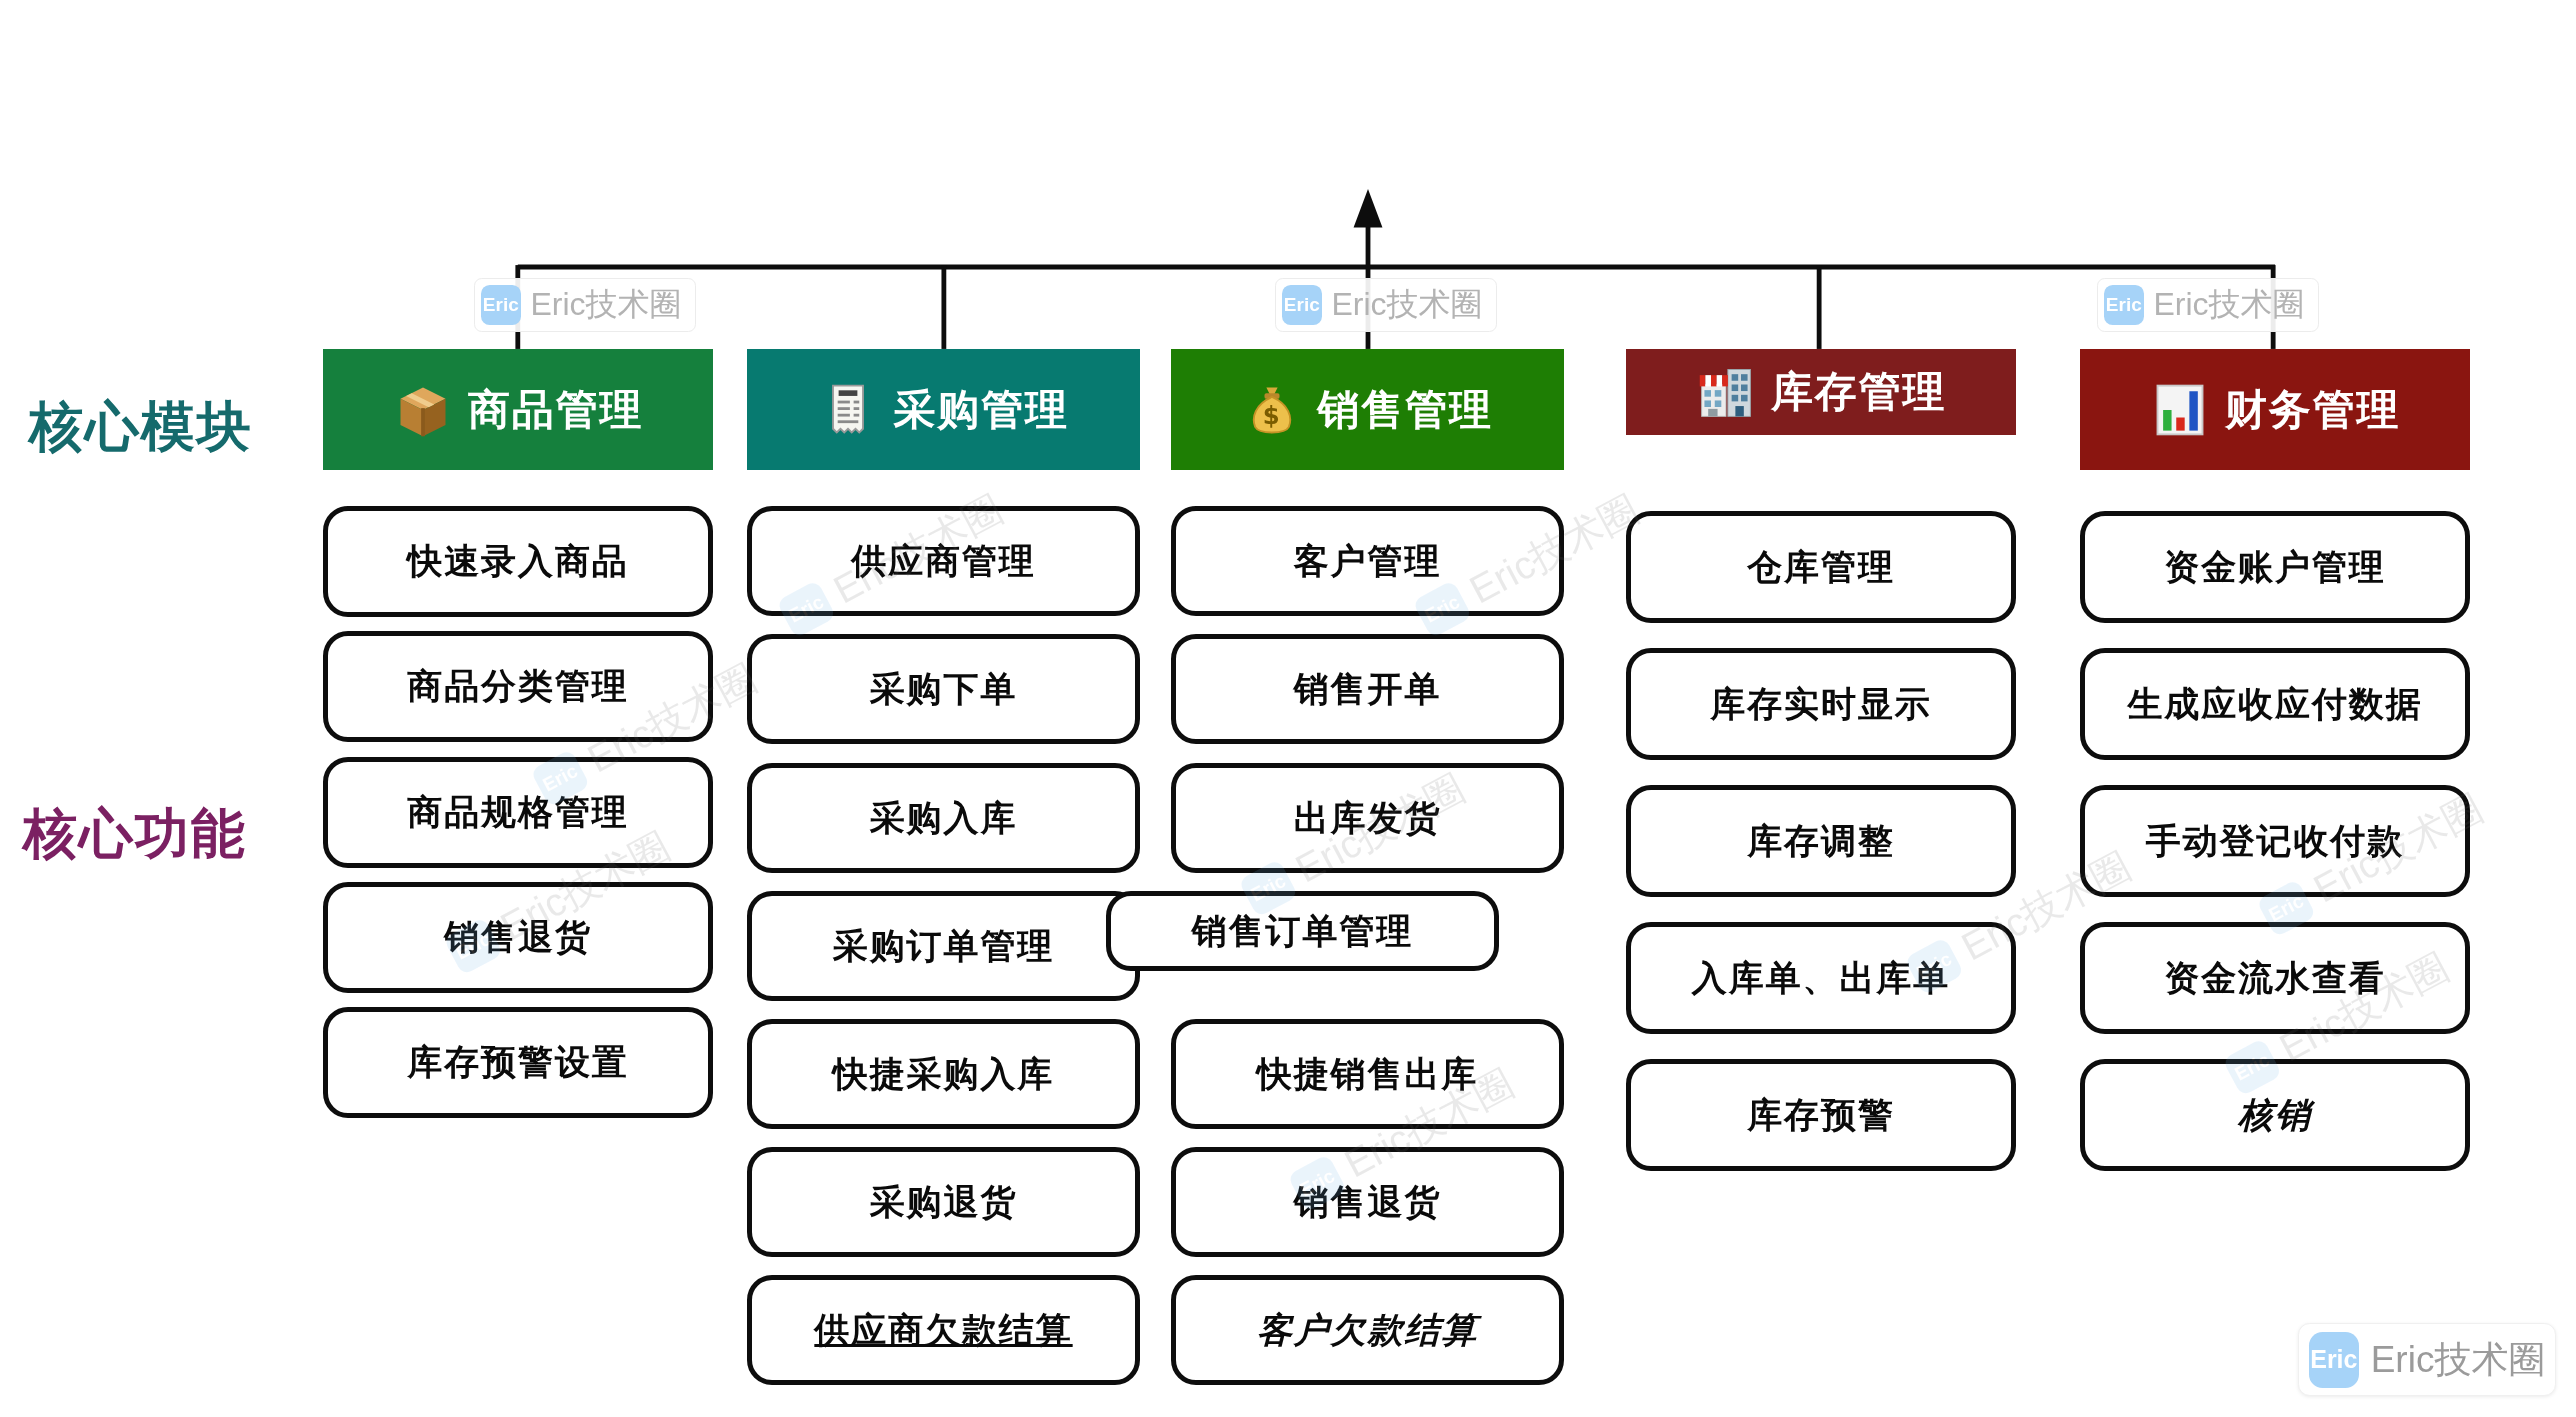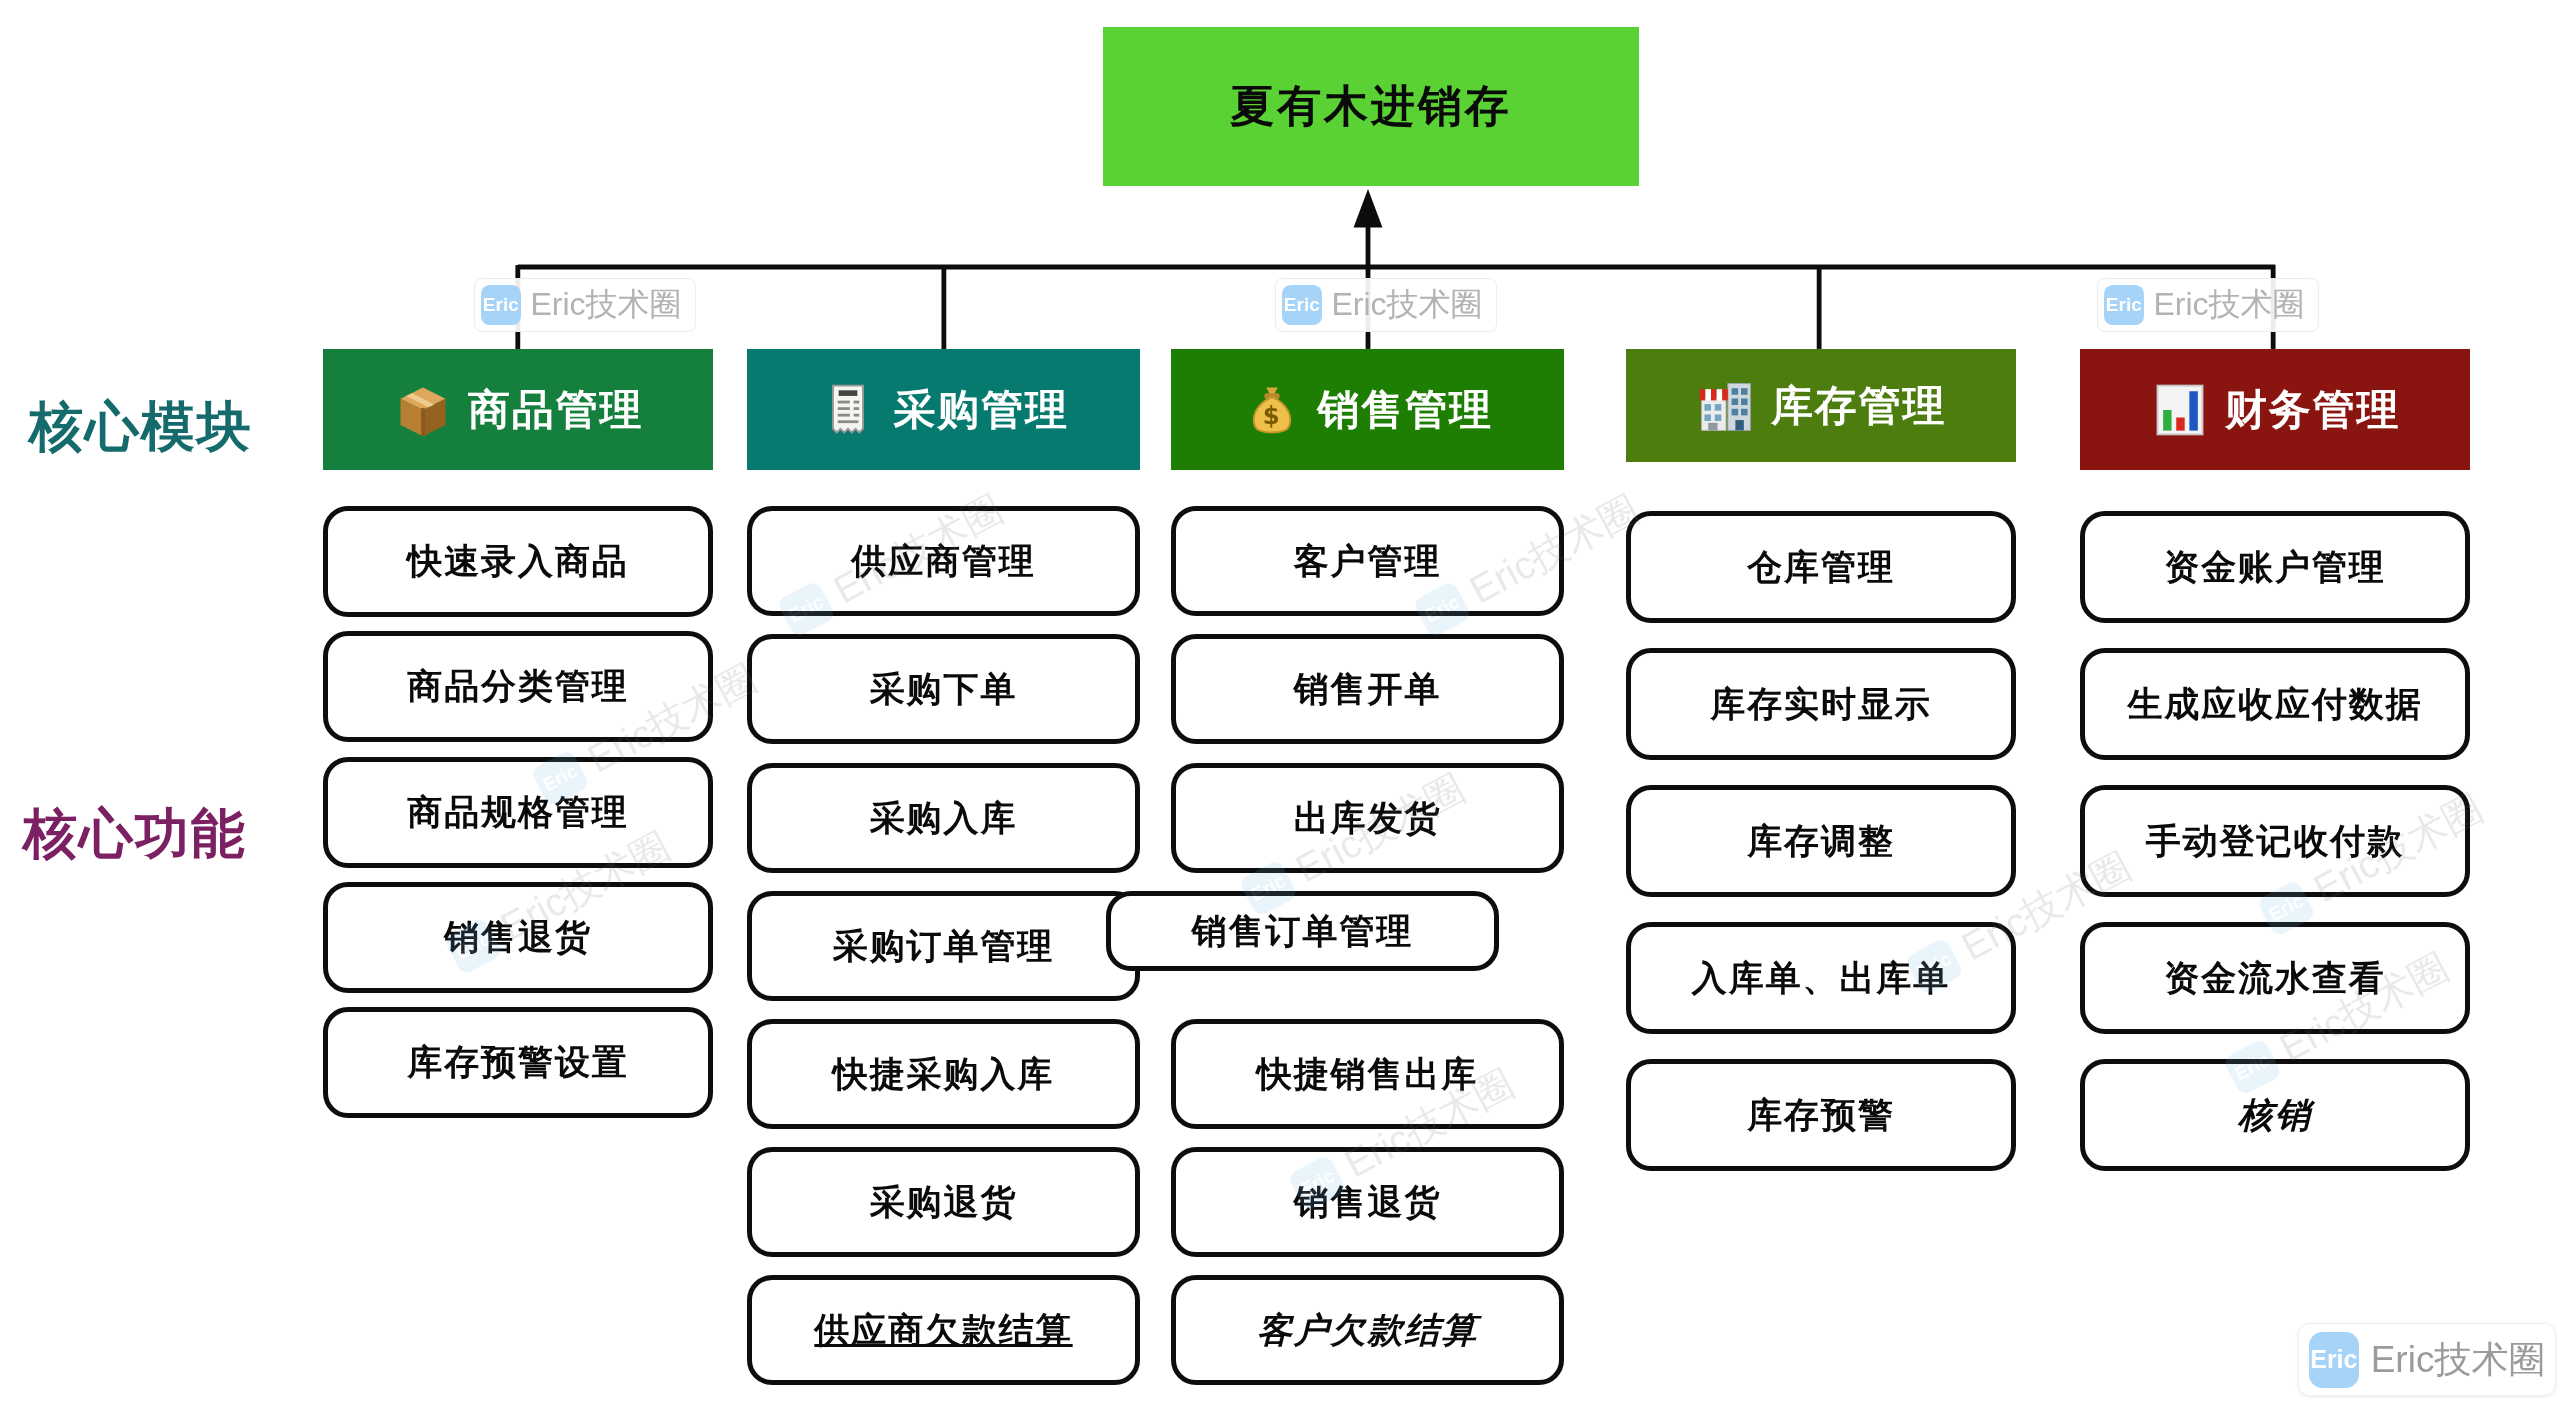--- a/index.html
+++ b/index.html
@@ -71,21 +71,20 @@
   <svg class="connectors" viewBox="0 0 2672 1470" xmlns="http://www.w3.org/2000/svg">
     <line x1="537" y1="277" x2="2360" y2="277" stroke="#0d0d0d" stroke-width="5"></line>
     <line x1="537" y1="275" x2="537" y2="362" stroke="#0d0d0d" stroke-width="5"></line>
     <line x1="979" y1="275" x2="979" y2="362" stroke="#0d0d0d" stroke-width="5"></line>
     <line x1="1887" y1="275" x2="1887" y2="362" stroke="#0d0d0d" stroke-width="5"></line>
     <line x1="2358" y1="275" x2="2358" y2="362" stroke="#0d0d0d" stroke-width="5"></line>
     <line x1="1419" y1="234" x2="1419" y2="362" stroke="#0d0d0d" stroke-width="5"></line>
     <polygon points="1419,196 1404,236 1434,236" fill="#0d0d0d"></polygon>
   </svg>
 
-  <div class="root-node">夏有木进销存</div>
 
   <div class="row-label modules" style="color: rgb(21, 106, 108);">核心模块</div>
   <div class="row-label functions" style="color: rgb(123, 32, 98);">核心功能</div>
 
   <div id="columns">
       <div class="col-header" style="left: 323px; top: 349px; width: 390px; height: 121px; background: #15803d;">
         <span class="hicon"><svg viewBox="0 0 64 64">
             <polygon points="8,20 32,8 56,20 32,32" fill="#dfa75c"></polygon>
             <polygon points="8,20 32,32 32,60 8,48" fill="#b87f33"></polygon>
             <polygon points="56,20 32,32 32,60 56,48" fill="#96621f"></polygon>
@@ -129,21 +128,21 @@
           </svg></span>
         <span>销售管理</span>
       </div>
       <div class="item-box" style="left: 1171px; top: 506px; width: 393px; height: 110px;">客户管理</div>
       <div class="item-box" style="left: 1171px; top: 634px; width: 393px; height: 110px;">销售开单</div>
       <div class="item-box" style="left: 1171px; top: 763px; width: 393px; height: 110px;">出库发货</div>
       <div class="item-box" style="left: 1106px; top: 891px; width: 393px; height: 80px;">销售订单管理</div>
       <div class="item-box" style="left: 1171px; top: 1019px; width: 393px; height: 110px;">快捷销售出库</div>
       <div class="item-box" style="left: 1171px; top: 1147px; width: 393px; height: 110px;">销售退货</div>
       <div class="item-box" style="left: 1171px; top: 1275px; width: 393px; height: 110px; font-style: italic;">客户欠款结算</div>
-      <div class="col-header" style="left: 1626px; top: 349px; width: 390px; height: 113px; background: #4d7c0f;">
+      <div class="col-header" style="left: 1626px; top: 349px; width: 390px; height: 86px; background: #7f1d1d;">
         <span class="hicon"><svg viewBox="0 0 64 64">
             <rect x="34" y="8" width="24" height="50" fill="#cfd8dd" stroke="#9aa7ad" stroke-width="1"></rect>
             <rect x="38" y="13" width="7" height="7" fill="#4f7f9e"></rect>
             <rect x="48" y="13" width="7" height="7" fill="#4f7f9e"></rect>
             <rect x="38" y="24" width="7" height="7" fill="#4f7f9e"></rect>
             <rect x="48" y="24" width="7" height="7" fill="#4f7f9e"></rect>
             <rect x="38" y="35" width="7" height="7" fill="#4f7f9e"></rect>
             <rect x="48" y="35" width="7" height="7" fill="#4f7f9e"></rect>
             <rect x="42" y="47" width="9" height="11" fill="#2e5e7e"></rect>
             <rect x="6" y="24" width="26" height="34" fill="#ececec" stroke="#b5b5b5" stroke-width="1"></rect>

